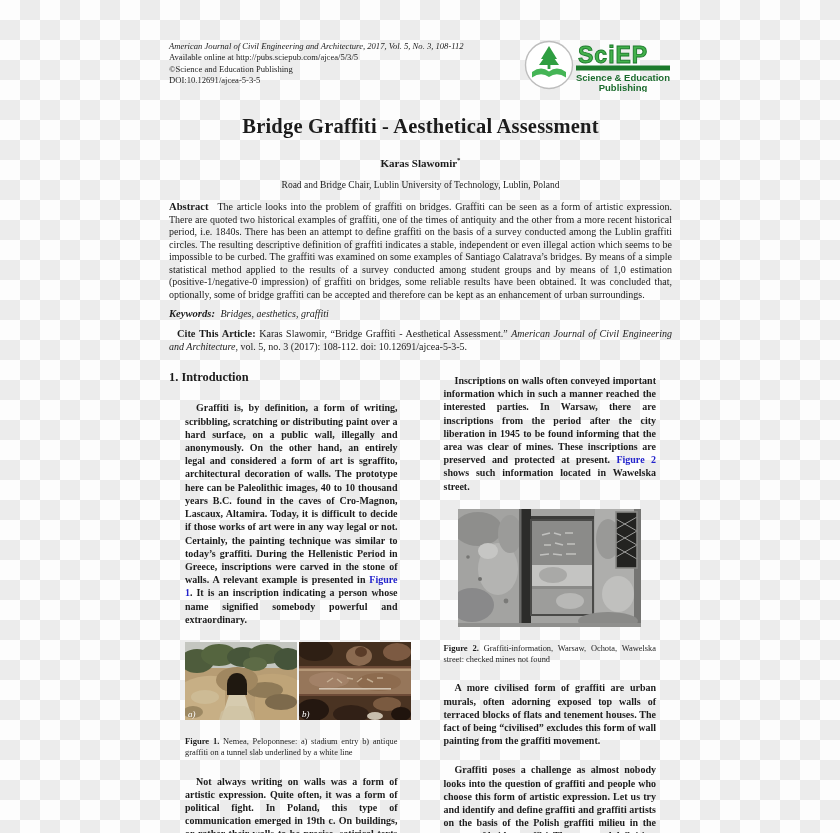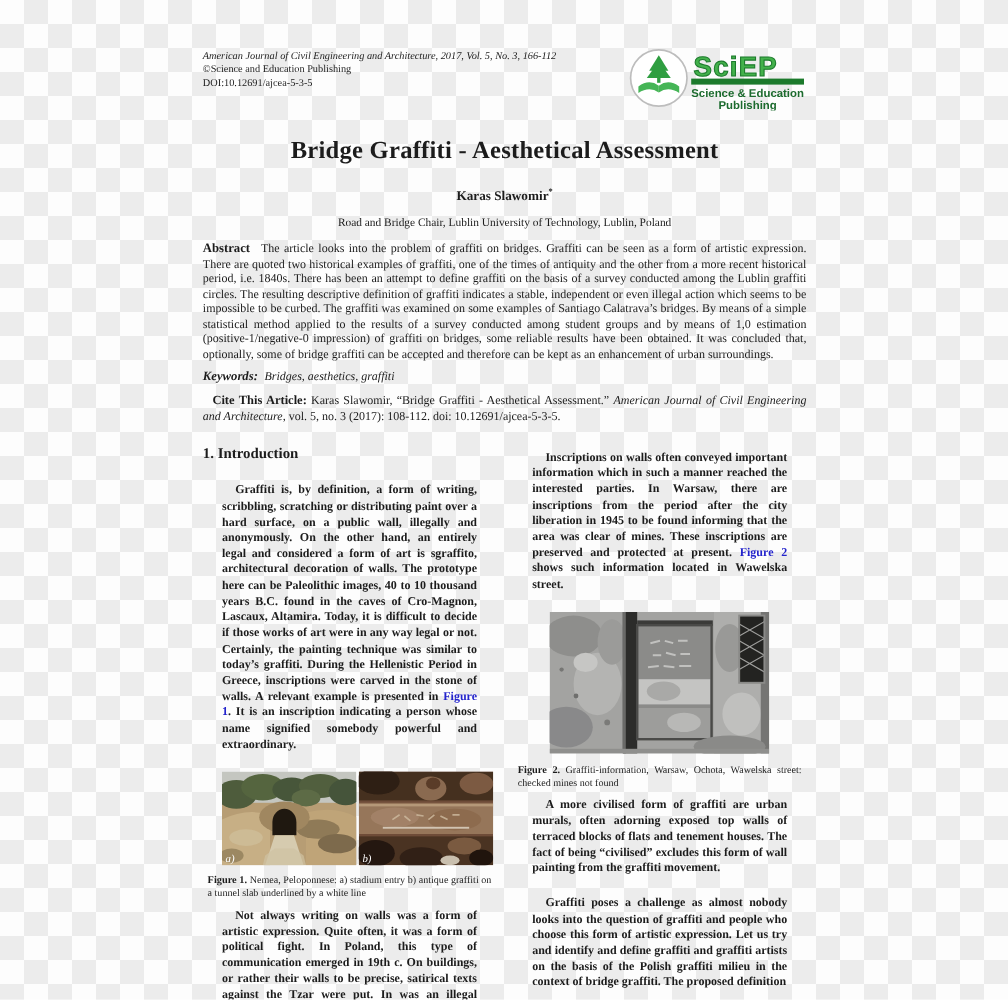--- a/index.html
+++ b/index.html
@@ -35,32 +35,33 @@
   .h2 { font-size:12.4px; font-weight:bold; margin:12px 0 9px; line-height:15.5px; }
   .h2.hang { padding-left:15px; text-indent:-15px; margin:14px 0 9px; }
   .body-p { font-size:10px; line-height:13.2px; text-align:justify; text-indent:11px; margin:16px;font-weight:bold; }
   .body-p.after-fig { margin-top:6px; }
   .figlink { color:#2323cc; text-decoration:none; cursor:pointer; }
   .fig1-row { display:flex; gap:2px; margin:10px 0 7px 16px; }
   .fig-img { position:relative; width:112px; height:78px; }
   .fig-img svg { display:block; }
   .fig-sublabel { position:absolute; left:3px; bottom:1px; color:#ffffff; font-size:9px; font-style:italic; }
   .fig2-wrap { position:relative; width:183px; height:118px; margin:9px auto 8px; }
-  .caption { font-size:8.4px; line-height:10.8px; text-align:justify; margin:4px; color:#1c1c1c; }
+  .caption { font-size:8.4px; line-height:10.8px; text-align:justify; margin:16px; color:#1c1c1c; }
   .caption b { font-size:8.6px; }
 </style>
 </head>
 <body>
 
 <div class="canvas">
   <div class="doc">
 
     <div class="doc-header">
       <div class="header-meta">
-        <div class="italic">American Journal of Civil Engineering and Architecture, 2017, Vol. 5, No. 3, 166-112</div>
+        <div class="italic">American Journal of Civil Engineering and Architecture, 2017, Vol. 5, No. 3, 108-112</div>
+        <div>Available online at http://pubs.sciepub.com/ajcea/5/3/5</div>
         <div>©Science and Education Publishing</div>
         <div>DOI:10.12691/ajcea-5-3-5</div>
       </div>
       <div class="logo">
         <svg width="148" height="54" viewBox="0 0 148 54">
           <circle cx="25" cy="27" r="23.5" fill="#ffffff" stroke="#bdbdbd" stroke-width="1.4"></circle>
           <polygon points="25,8 33,21 17,21" fill="#2f9e41"></polygon>
           <polygon points="25,13 35,27 15,27" fill="#2f9e41"></polygon>
           <rect x="23.6" y="25" width="2.8" height="6" fill="#2f9e41"></rect>
           <path d="M8 34 Q17 27.5 25 33.5 L25 39 Q17 33.5 8 39.5 Z" fill="#45b556"></path>

